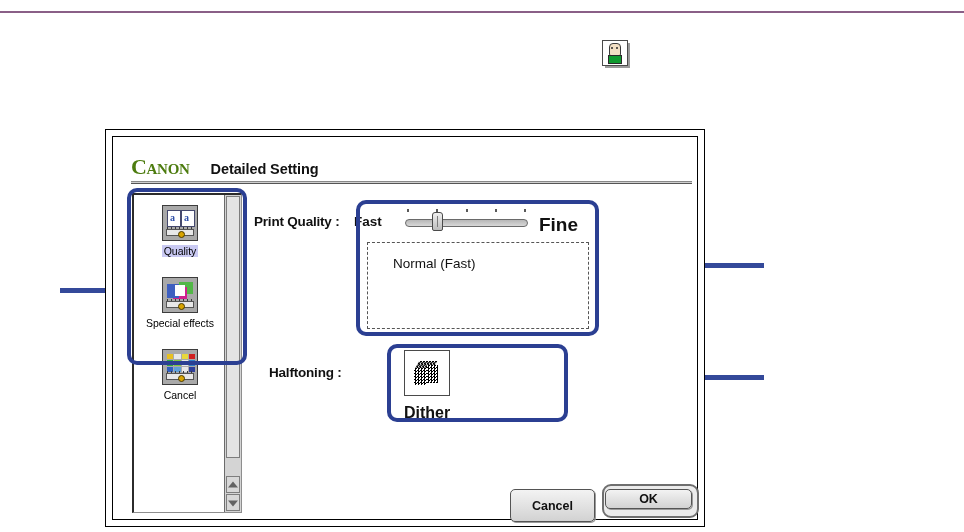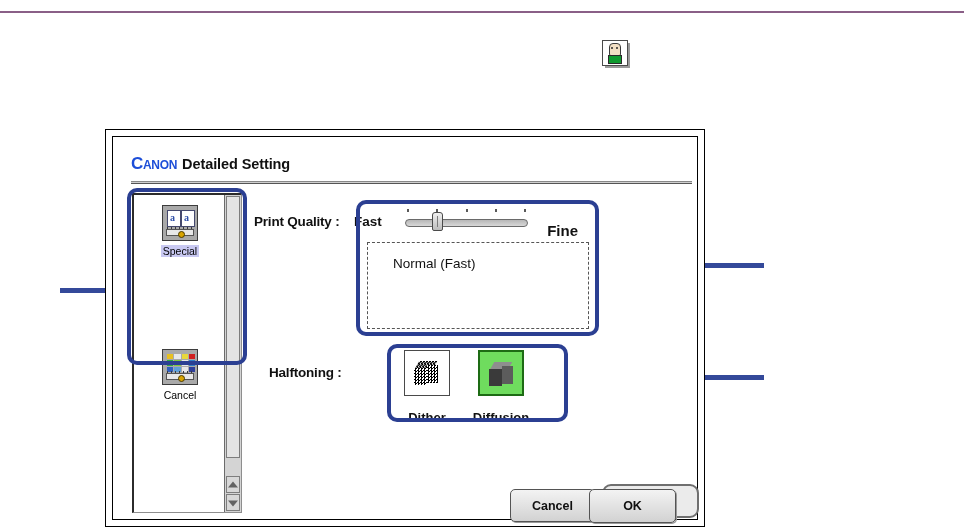--- a/index.html
+++ b/index.html
@@ -39,27 +39,27 @@
     box-sizing:border-box;
   }
   #dialog .inner{
     position:absolute;left:6px;top:6px;right:6px;bottom:6px;
     border:1px solid #000000;background:#ffffff;box-sizing:border-box;
   }
 
   
   #title-row{left:18px;top:17px;width:560px;height:24px;}
   #brand{
-    font-family:Liberation Sans, sans-serif;
-    font-weight:bold;font-size:17px;color:#1d4ed8;letter-spacing:-0.3px;
+    font-family:Liberation Serif, serif;
+    font-weight:bold;font-size:22px;color:#4d7c0f;letter-spacing:-0.3px;
     font-variant:small-caps;display:inline-block;vertical-align:baseline;
   }
   #title-text{
     font-size:14.5px;font-weight:bold;color:#111;display:inline-block;
-    vertical-align:baseline;margin-left:5px;letter-spacing:-0.1px;
+    vertical-align:baseline;margin-left:21px;letter-spacing:-0.1px;
   }
   #title-rule{left:18px;top:44px;width:561px;height:3px;
     border-top:1px solid #888;border-bottom:1px solid #555;background:#cfcfcf;box-sizing:border-box;}
 
   
   #listbox{
     left:19px;top:56px;width:110px;height:320px;
     background:#ffffff;box-sizing:border-box;
     border-top:2px solid #2b2b2b;border-left:2px solid #2b2b2b;
     border-right:1px solid #8e8e8e;border-bottom:1px solid #8e8e8e;
@@ -113,21 +113,21 @@
 
   
   .ring{position:absolute;border:4px solid #2b3f92;border-radius:10px;box-sizing:border-box;}
   #ring-list{left:14px;top:51px;width:120px;height:177px;}
   #ring-quality{left:243px;top:63px;width:243px;height:136px;}
   #ring-halftone{left:274px;top:207px;width:181px;height:78px;}
 
   
   #slider-wrap{position:absolute;left:239px;top:70px;width:228px;height:30px;}
   #sl-fast{position:absolute;left:2px;top:7px;font-size:13.5px;font-weight:bold;color:#111;}
-  #sl-fine{position:absolute;right:2px;top:7px;font-size:15px;font-weight:bold;color:#111;margin-top:8px;}
+  #sl-fine{position:absolute;right:2px;top:7px;font-size:19px;font-weight:bold;color:#111;}
   #sl-track{position:absolute;left:53px;top:12px;width:123px;height:8px;
     background:linear-gradient(#b7b7b7,#d8d8d8);border:1px solid #6a6a6a;border-radius:4px;box-sizing:border-box;}
   #sl-ticks{position:absolute;left:55px;top:2px;width:120px;height:4px;}
   #sl-ticks span{position:absolute;top:0;width:2px;height:3px;background:#5a5a5a;}
   #sl-thumb{position:absolute;left:80px;top:5px;width:11px;height:19px;
     background:linear-gradient(#f0f0f0,#bcbcbc);border:1px solid #4a4a4a;
     border-radius:3px 3px 2px 2px;box-sizing:border-box;}
   #sl-thumb:after{content:"";position:absolute;left:4px;top:3px;width:1px;height:11px;background:#7c7c7c;}
 
   
@@ -135,42 +135,42 @@
     border:1px dashed #555;box-sizing:border-box;background:#fff;}
   #desc-text{position:absolute;left:25px;top:13px;font-size:13.5px;font-weight:normal;color:#111;}
 
   
   .ht-opt{position:absolute;top:213px;width:72px;text-align:center;}
   #ht-dither{left:278px;}
   #ht-diffusion{left:352px;}
   .ht-thumb{width:46px;height:46px;margin:0 auto;position:relative;box-sizing:border-box;
     background:#ffffff;border:1px solid #4a4a4a;}
   .ht-thumb.sel{background:#6fdc5e;border:2px solid #1d6b14;}
-  .ht-label{font-size:13px;font-weight:bold;color:#111;margin-top:14px;display:block;}
+  .ht-label{font-size:16px;font-weight:bold;color:#111;margin-top:8px;display:block;}
 
   .cube{position:absolute;left:9px;top:10px;width:26px;height:26px;}
   .cube .top{position:absolute;left:3px;top:0;width:18px;height:8px;background:#8e8e8e;
     transform:skewX(-30deg);}
   .cube .lft{position:absolute;left:0px;top:7px;width:13px;height:17px;background:#3a3a3a;}
   .cube .rgt{position:absolute;left:13px;top:4px;width:11px;height:18px;background:#5c5c5c;}
   .dithered .top,.dithered .lft,.dithered .rgt{
     background-image:repeating-conic-gradient(#000 0 25%,#fff 0 50%);
     background-size:3px 3px;}
 
   
   .btn{position:absolute;background:linear-gradient(#f3f3f3,#d2d2d2);
     border:1px solid #545454;border-radius:5px;box-sizing:border-box;
     font-size:12.5px;font-weight:bold;color:#111;text-align:center;
     box-shadow:1px 1px 0 #9a9a9a;line-height:1;}
   .btn span{position:absolute;left:0;right:0;top:50%;transform:translateY(-50%);}
   #btn-restore{left:142px;top:352px;width:140px;height:24px;}
   #btn-cancel{left:397px;top:352px;width:85px;height:33px;}
   #btn-ok-ring{position:absolute;left:489px;top:347px;width:97px;height:34px;
     border:2px solid #6f6f6f;border-radius:9px;box-sizing:border-box;background:#ebebeb;}
-  #btn-ok{left:476px;top:352px;width:87px;height:34px;}
+  #btn-ok{left:492px;top:352px;width:87px;height:20px;}
 </style>
 </head>
 <body>
 
 <div class="abs" id="page-rule"></div>
 
 <div class="abs" id="fig-icon">
   <div class="shadow"></div>
   <div class="plate"></div>
   <div class="face"></div>
@@ -200,23 +200,35 @@
           <div class="q-page q-p1">
               <span class="q-a">a</span>
             </div>
           <div class="q-page q-p2">
               <span class="q-a">a</span>
             </div>
           <div class="ic-ticks"></div>
           <div class="ic-slider"></div>
           <div class="ic-knob" style="left:15px;"></div>
         </div>
-        <span class="li-label sel">Special</span>
-      </div>
-
+        <span class="li-label sel">Quality</span>
+      </div>
+
+      <div class="list-item" style="top:82px;">
+        <div class="li-icon">
+          <div class="se-a"></div>
+            <div class="se-b"></div>
+            <div class="se-c"></div>
+            <div class="se-d"></div>
+          <div class="ic-ticks"></div>
+          <div class="ic-slider"></div>
+          <div class="ic-knob" style="left:15px;"></div>
+        </div>
+        <span class="li-label">Special effects</span>
+      </div>
 
       <div class="list-item" style="top:154px;">
         <div class="li-icon">
           <div class="col-grid">
             <span style="background:#e8c020"></span>
               <span style="background:#e8e8e8"></span>
             <span style="background:#e8d83a"></span>
               <span style="background:#d02020"></span>
             <span style="background:#2fa83f"></span>
               <span style="background:#7fc840"></span>
@@ -271,30 +283,20 @@
       <div class="ht-thumb">
         <div class="cube dithered">
             <div class="top"></div>
             <div class="lft"></div>
             <div class="rgt"></div>
           </div>
       </div>
       <span class="ht-label">Dither</span>
     </div>
 
-    <div class="ht-opt" id="ht-diffusion">
-      <div class="ht-thumb sel">
-        <div class="cube">
-            <div class="top"></div>
-            <div class="lft"></div>
-            <div class="rgt"></div>
-          </div>
-      </div>
-      <span class="ht-label">Diffusion</span>
-    </div>
 
     <div class="ring" id="ring-list"></div>
     <div class="ring" id="ring-quality"></div>
     <div class="ring" id="ring-halftone"></div>
 
     <div class="btn" id="btn-cancel">
       <span>Cancel</span>
     </div>
     <div id="btn-ok-ring"></div>
     <div class="btn" id="btn-ok">

